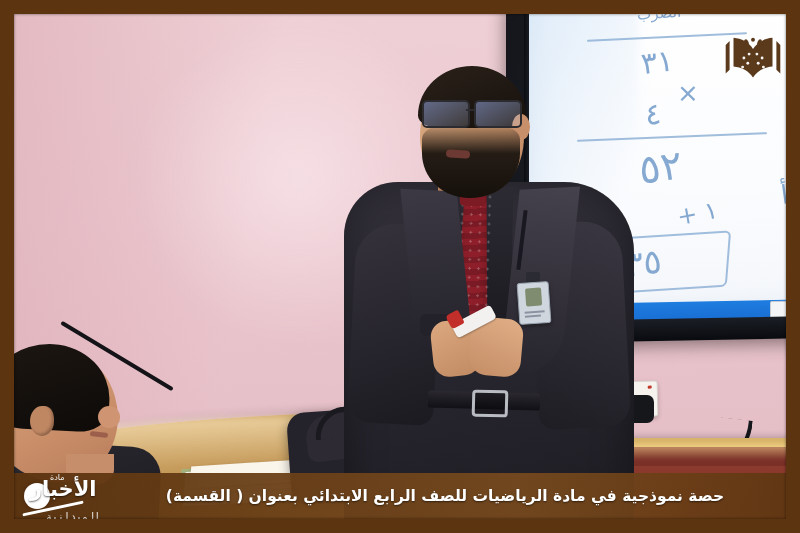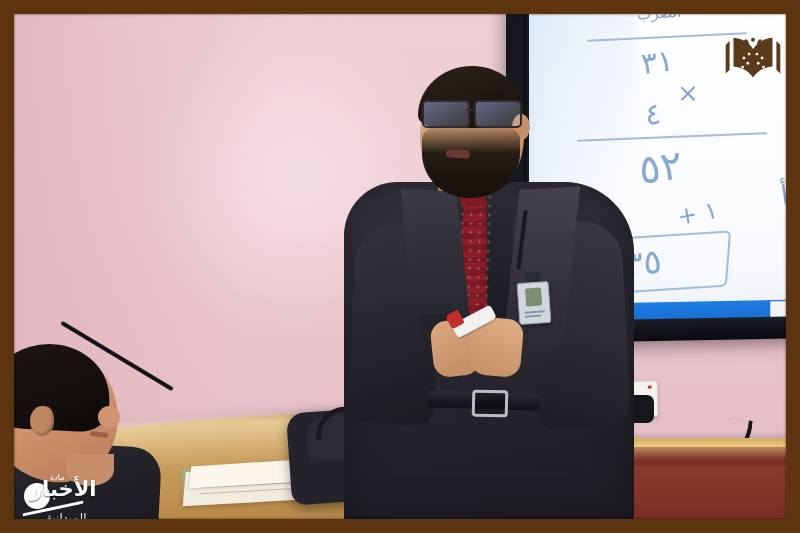--- a/index.html
+++ b/index.html
@@ -199,22 +199,22 @@
   .caption-text{flex:1;text-align:center;color:#fff;font-size:15.5px;font-weight:700;
     direction:rtl;letter-spacing:0;padding-right:6px;padding-left:96px;
     text-shadow:0 1px 2px rgba(0,0,0,.55);font-family:"DejaVu Sans","Liberation Sans",sans-serif;}
 
   
   .chan-logo{position:absolute;left:20px;bottom:6px;width:84px;height:56px;z-index:31;}
   .chan-word{position:absolute;left:10px;top:6px;color:#fff;font-size:21px;font-weight:700;direction:rtl;
     text-shadow:0 1px 2px rgba(0,0,0,.6);font-family:"DejaVu Sans","Liberation Sans",sans-serif;}
   .chan-sub{position:absolute;left:30px;top:2px;color:#fff;font-size:8px;direction:rtl;opacity:.95;
     font-family:"DejaVu Sans","Liberation Sans",sans-serif;}
-  .chan-sub2{position:absolute;left:26px;top:40px;color:#fff;font-size:12px;direction:rtl;opacity:.9;
-    font-family:Liberation Sans, sans-serif;}
+  .chan-sub2{position:absolute;left:26px;top:40px;color:#fff;font-size:10px;direction:rtl;opacity:.9;
+    font-family:Liberation Mono, monospace;}
   .chan-moon{position:absolute;left:4px;top:12px;width:26px;height:26px;border-radius:50%;background:#fff;
     box-shadow:0 0 4px rgba(0,0,0,.25);}
   .chan-bar{position:absolute;left:2px;top:36px;width:62px;height:3px;background:#fff;transform:rotate(-12deg);
     border-radius:2px;}
 </style>
 </head>
 <body>
 
 <div id="stage">
 
@@ -352,20 +352,23 @@
     <div class="stu-body"></div>
     <div class="stu-head"></div>
     <div class="stu-hair"></div>
     <div class="stu-ear"></div>
     <div class="stu-nose"></div>
     <div class="stu-lip"></div>
     <div class="stu-chin"></div>
 
   </div>
 
+  <div class="caption-bar">
+    <div class="caption-text">حصة  نموذجية في مادة الرياضيات   للصف الرابع الابتدائي بعنوان ( القسمة)</div>
+  </div>
 
   <div class="chan-logo">
     <div class="chan-moon"></div>
     <div class="chan-bar"></div>
     <div class="chan-sub">مادة</div>
     <div class="chan-word">الأخبار</div>
     <div class="chan-sub2">الميدانية</div>
   </div>
 
   <div class="frame"></div>

